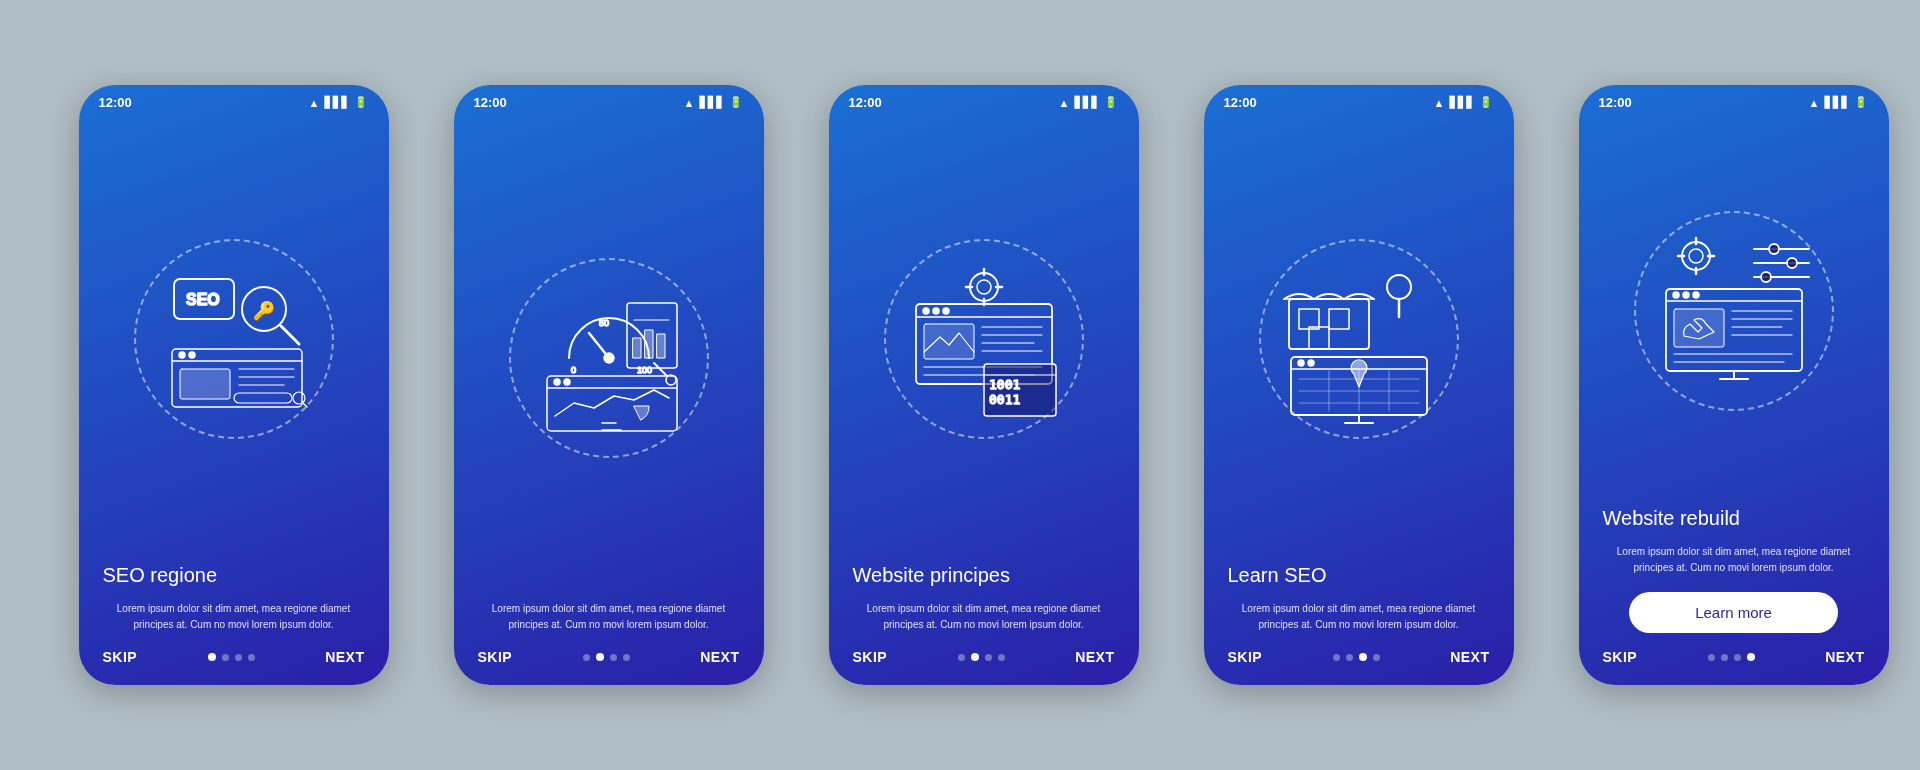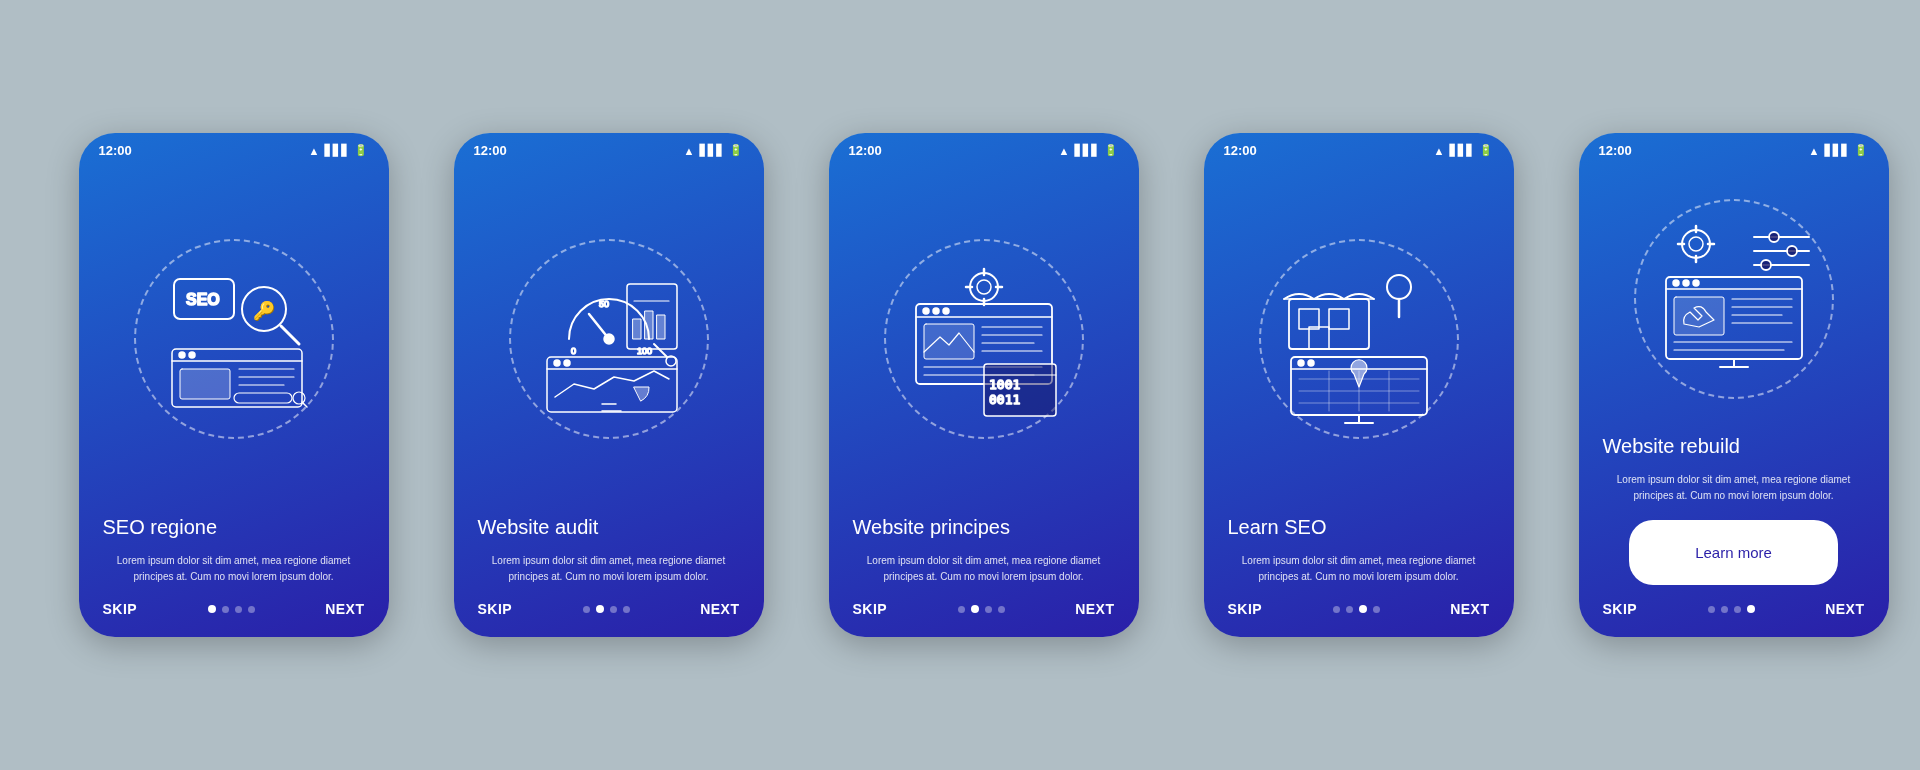--- a/index.html
+++ b/index.html
@@ -17,21 +17,21 @@
 
     .phones-container {
       display: flex;
       gap: 18px;
       align-items: center;
       justify-content: center;
     }
 
     .phone {
       width: 310px;
-      height: 504px;
+      height: 600px;
       border-radius: 36px;
       overflow: hidden;
       background: linear-gradient(160deg, #1a6fd4 0%, #2a1fa8 100%);
       display: flex;
       flex-direction: column;
       position: relative;
       box-shadow: 0 8px 32px rgba(0,0,0,0.25);
       margin-left: 47px;
     }
 
@@ -109,21 +109,21 @@
       text-align: center;
     }
 
     
     .learn-more-btn {
       display: block;
       background: white;
       color: #2a1fa8;
       border: none;
       border-radius: 24px;
-      padding: 24px 40px;
+      padding: 12px 40px;
       font-size: 15px;
       font-weight: 500;
       margin: 16px auto 0 auto;
       cursor: pointer;
       text-align: center;
       width: 80%;
     }
 
     
     .bottom-nav {
@@ -262,21 +262,20 @@
         <circle cx="48" cy="114" r="3" fill="white"></circle>
 
         <polyline points="36,148 55,135 75,140 95,128 115,132 135,122 150,130" stroke="white" fill="none" stroke-width="1.5"></polyline>
 
         <path d="M 115 138 L 130 138 A 15 15 0 0 1 122 152 Z" stroke="white" fill="rgba(255,255,255,0.3)" stroke-width="1"></path>
         <line x1="83" y1="155" x2="97" y2="155" stroke="white" stroke-width="1.5"></line>
         <line x1="83" y1="162" x2="102" y2="162" stroke="white" stroke-width="1.5"></line>
       </svg>
     </div>
     <div class="content">
-      <div class="screen-title">Website audit</div>
       <div class="screen-desc">Lorem ipsum dolor sit dim amet, mea regione diamet principes at. Cum no movi lorem ipsum dolor.</div>
     </div>
     <div class="bottom-nav">
       <span class="nav-skip">SKIP</span>
       <div class="dots">
         <div class="dot"></div>
         <div class="dot active"></div>
         <div class="dot"></div>
         <div class="dot"></div>
       </div>

